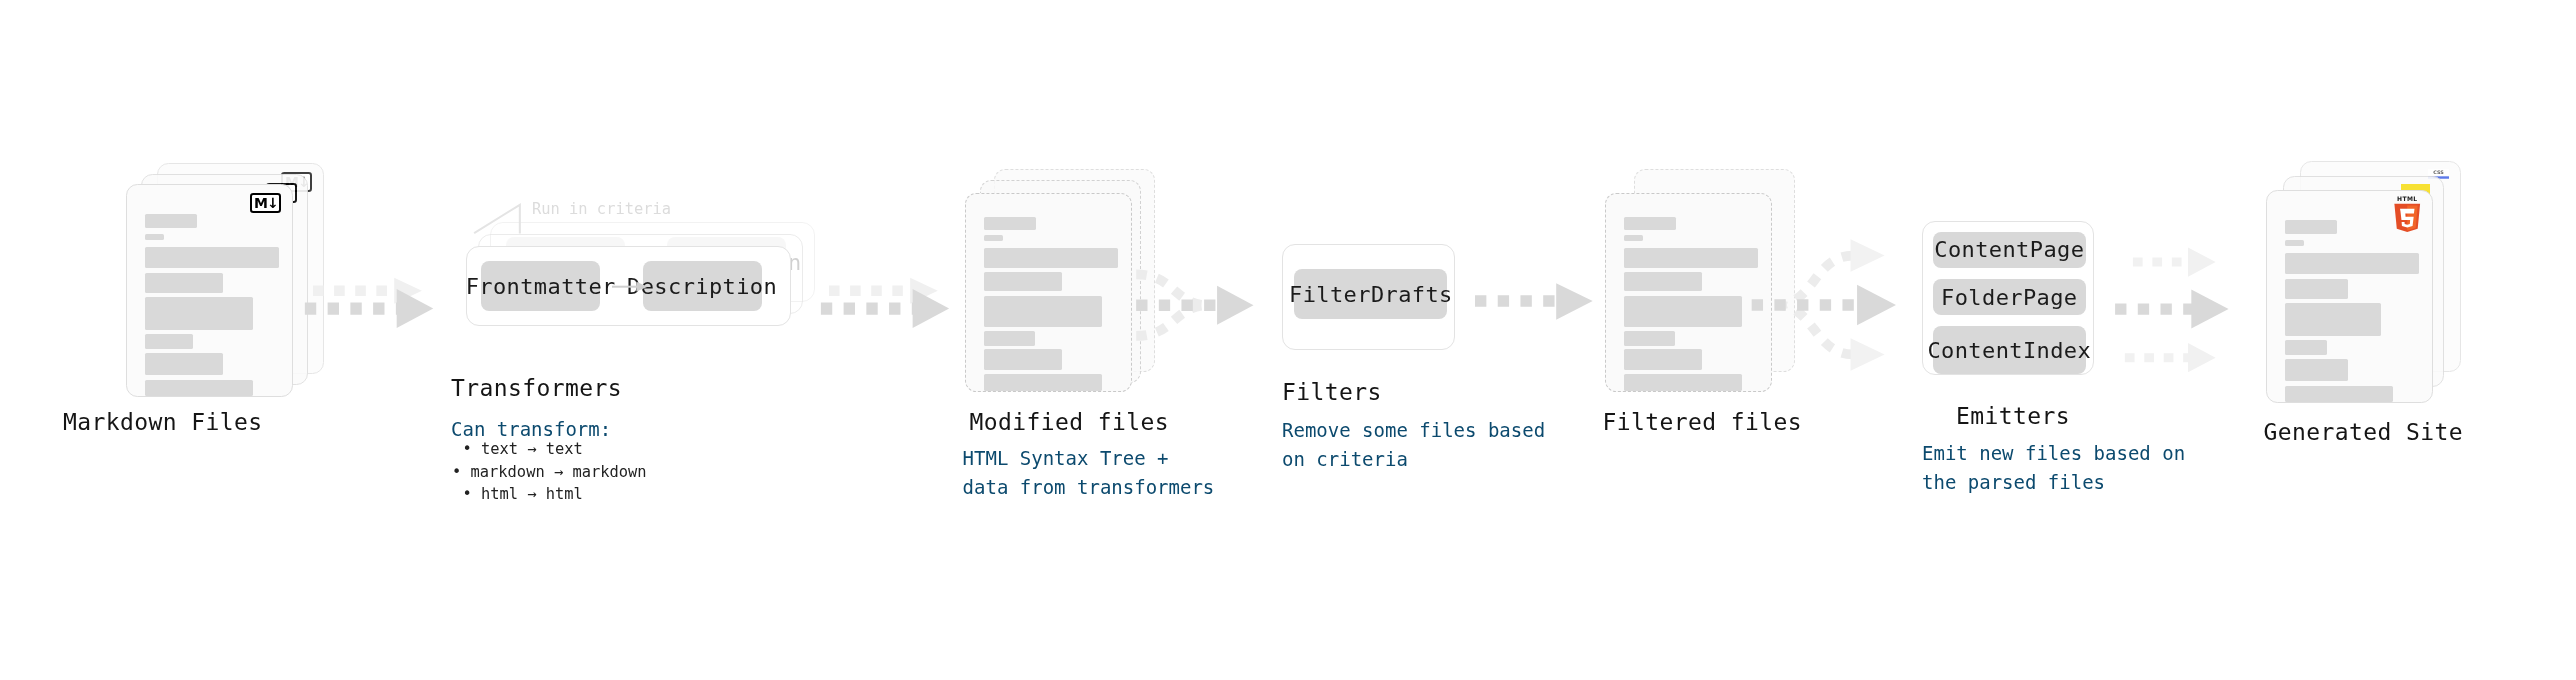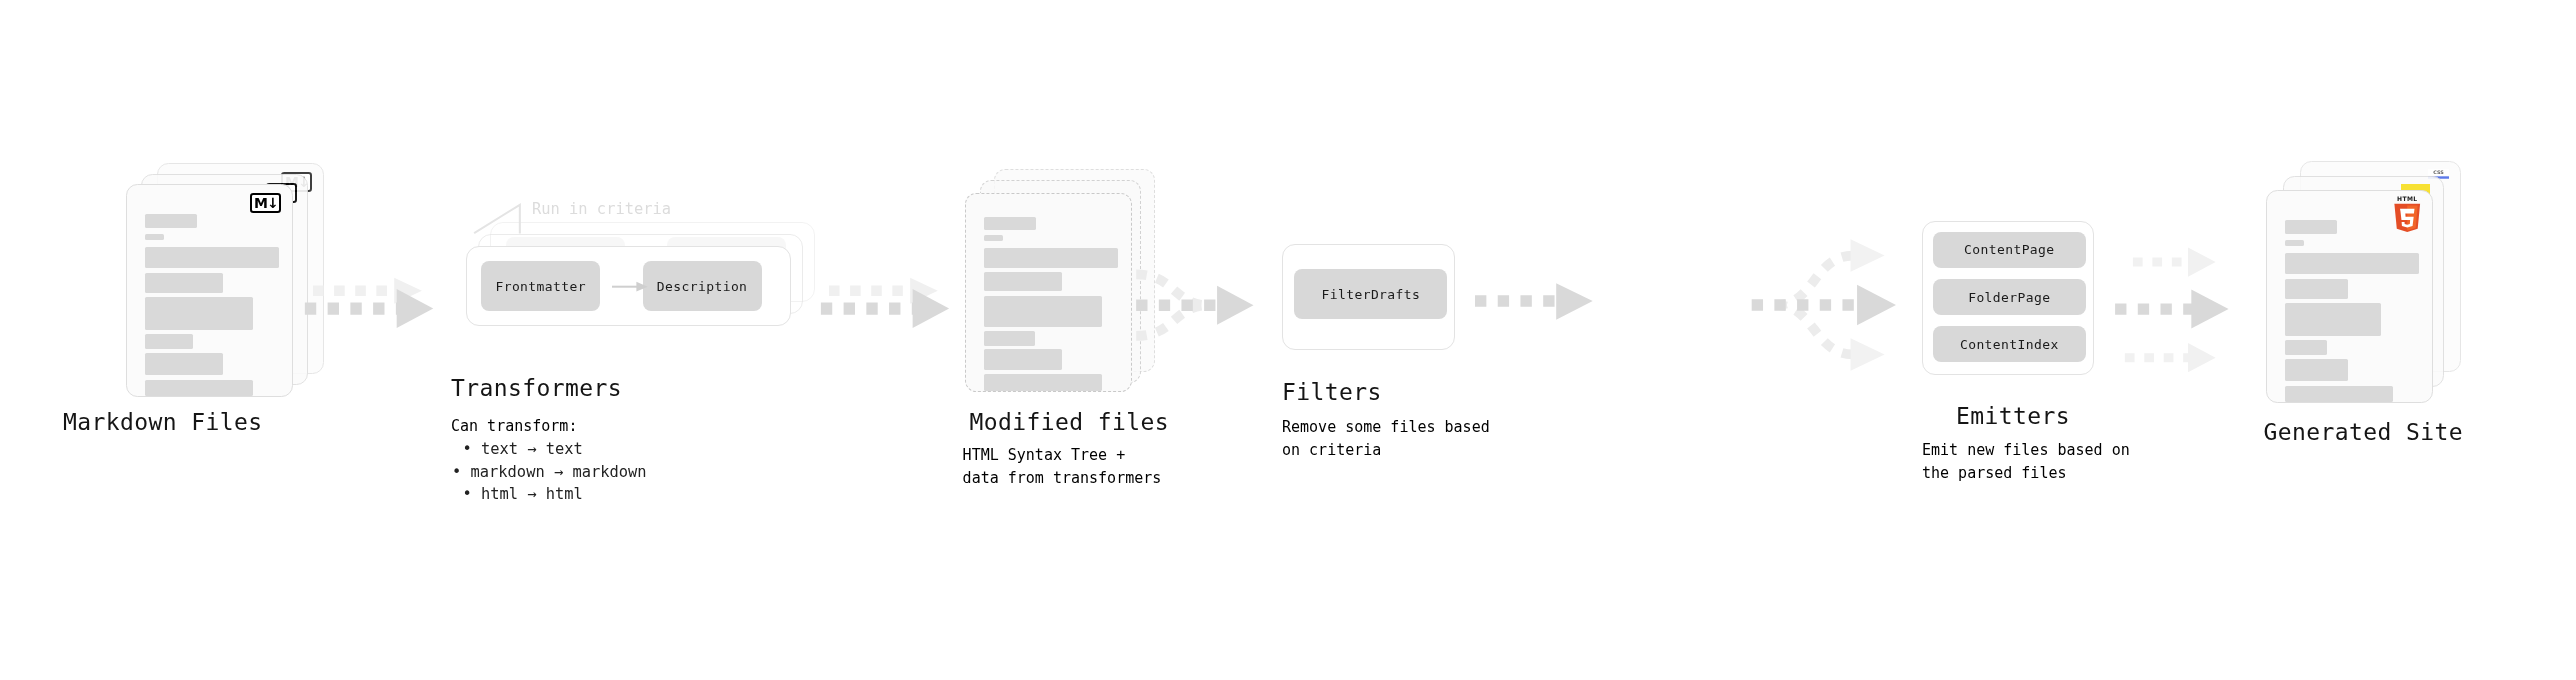--- a/index.html
+++ b/index.html
@@ -69,38 +69,38 @@
     background: #ffffff;
   }
   .groupbox.layer { background: transparent; }
 
   .chip {
     position: absolute;
     background: #d8d8d8;
     border-radius: 8.1px;
     display: flex; align-items: center; justify-content: center;
     color: #1b1b1b;
-    font-size: 13px;
+    font-size: 22px;
     letter-spacing: 0.4px;
     white-space: nowrap;
   }
 
   
   .title {
     position: absolute;
     font-size: 23px;
     color: #151515;
     white-space: nowrap;
     letter-spacing: 0.4px;
   }
   .sub {
     position: absolute;
-    font-size: 15px;
+    font-size: 19px;
     line-height: 1.5;
-    color: #000000;
+    color: #0c4a6e;
     white-space: pre;
   }
   .faint-label {
     position: absolute;
     font-size: 15.4px;
     color: #dcdcdc;
     white-space: nowrap;
   }
   .bullets { position: absolute; font-size: 15.4px; line-height: 1.5; color: #222; white-space: pre; }
 
@@ -242,40 +242,57 @@
 on criteria</div>
   </div>
 
   <svg style="left:1475px; top:283px; width:138px; height:45px;" viewBox="0 0 170 55" width="138" height="45">
     <g stroke="#d9d9d9" stroke-width="14" stroke-dasharray="14 14" fill="#d9d9d9">
       <line x1="0" y1="22" x2="110" y2="22"></line>
       <polygon points="100,0 145,22 100,45" stroke="none"></polygon>
     </g>
   </svg>
 
+  <div class="node" style="left:1605px; top:169px; width:211px; height:268px;">
+
+    <div class="card dashed" style="left:29px; top:0px; width:161px; height:203px; opacity:.6;"></div>
+
+    <div class="card dashed" style="left:0px; top:24.4px; width:167px; height:199px;">
+      <div class="skel" style="left:18px; top:23px; width:52px;  height:13px;"></div>
+      <div class="skel" style="left:18px; top:41px; width:18.7px;  height:5.7px;"></div>
+      <div class="skel" style="left:18px; top:54px; width:134px; height:19.5px;"></div>
+      <div class="skel" style="left:18px; top:78px; width:78px;  height:18.7px;"></div>
+      <div class="skel" style="left:18px; top:102px;width:118px; height:31px;"></div>
+      <div class="skel" style="left:18px; top:137px;width:51px;  height:14.6px;"></div>
+      <div class="skel" style="left:18px; top:155px;width:78px;  height:20.3px;"></div>
+      <div class="skel" style="left:18px; top:180px;width:118px; height:16.3px;"></div>
+    </div>
+
+    <div class="title" style="left:-2.4px; top:240px;">Filtered files</div>
+  </div>
 
   <svg style="left:1776px; top:244px; width:154px; height:122px;" viewBox="0 0 190 150" width="154" height="122">
     <g fill="none" stroke="#ececec" stroke-width="12" stroke-dasharray="13 13">
       <path d="M0,75 C48,75 46,14 96,14"></path>
       <path d="M0,75 C48,75 46,136 96,136"></path>
     </g>
     <polygon points="92,-6 134,14 92,34" fill="#f2f2f2"></polygon>
     <polygon points="92,116 134,136 92,156" fill="#f2f2f2"></polygon>
     <g stroke="#d9d9d9" stroke-width="14" stroke-dasharray="14 14" fill="#d9d9d9">
       <line x1="-30" y1="75" x2="108" y2="75"></line>
       <polygon points="100,50 148,75 100,100" stroke="none"></polygon>
     </g>
   </svg>
 
   <div class="node" style="left:1922px; top:221px; width:268px; height:244px;">
 
     <div class="groupbox" style="left:0px; top:0px; width:172px; height:154px;">
       <div class="chip" style="left:9.8px; top:9.8px; width:153px; height:36px;">ContentPage</div>
       <div class="chip" style="left:9.8px; top:57px; width:153px; height:36px;">FolderPage</div>
-      <div class="chip" style="left:9.8px; top:104px; width:153px; height:36px;">ContentIndex</div>
+      <div class="chip" style="left:9.8px; top:104px; width:153px; height:48px;">ContentIndex</div>
     </div>
 
     <div class="title" style="left:0px; top:182px;margin-left:34px;">Emitters</div>
     <div class="sub" style="left:0px; top:218px;">Emit new files based on
 the parsed files</div>
   </div>
 
   <svg style="left:2107px; top:244px; width:154px; height:122px;" viewBox="0 0 190 150" width="154" height="122">
     <g stroke="#f1f1f1" stroke-width="11" stroke-dasharray="12 12" fill="#f1f1f1">
       <line x1="32" y1="22" x2="108" y2="22"></line>

